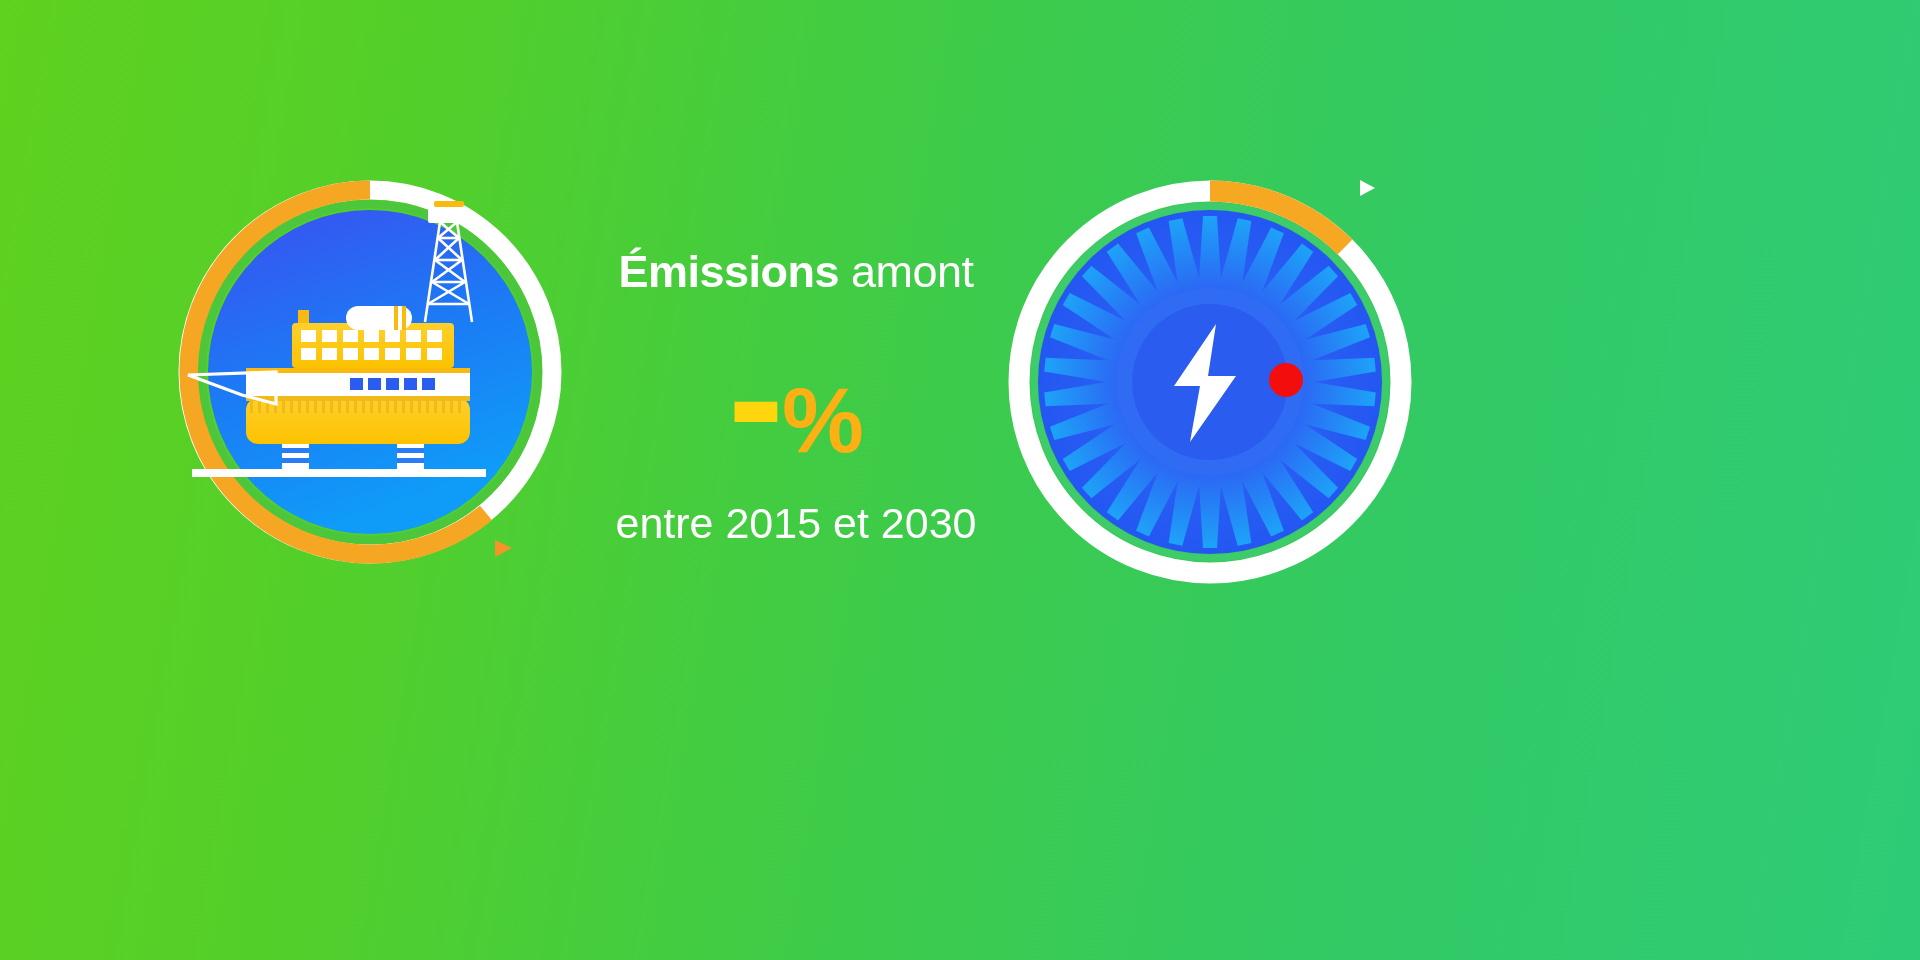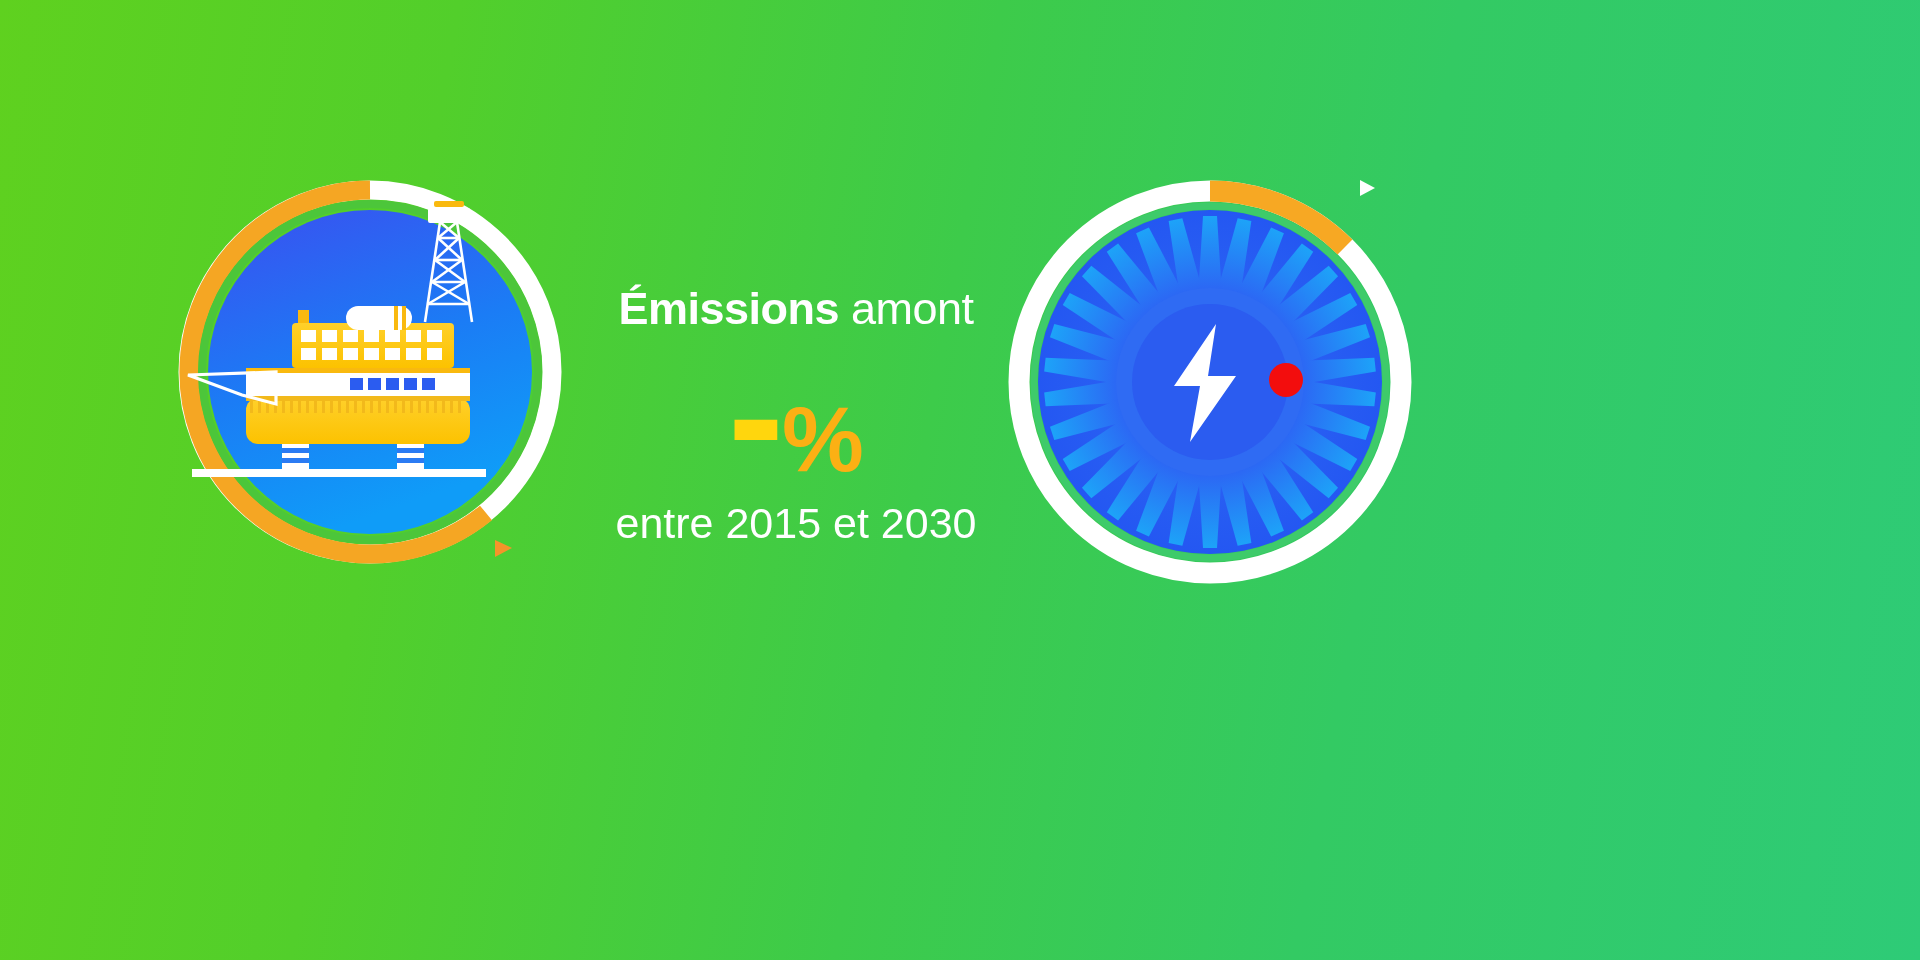--- a/index.html
+++ b/index.html
@@ -15,21 +15,21 @@
 
   
   #left-donut{position:absolute;left:170px;top:172px;width:400px;height:400px;}
   #right-donut{position:absolute;left:1000px;top:172px;width:420px;height:420px;}
 
   .ring-svg{position:absolute;left:0;top:0;width:100%;height:100%;}
 
   
   #center-text{
     position:absolute;left:596px;top:248px;width:400px;height:300px;
-    display:flex;flex-direction:column;align-items:center;justify-content:flex-end;
+    display:flex;flex-direction:column;align-items:center;justify-content:space-between;
   }
   #headline{
     font-size:45px;line-height:1.05;color:#ffffff;white-space:nowrap;letter-spacing:-0.5px;
   }
   #headline .strong{font-weight:700;}
   #headline .light{font-weight:400;}
   #bignum{
     margin-top:2px;white-space:nowrap;line-height:0.98;
     display:flex;align-items:flex-start;
   }

